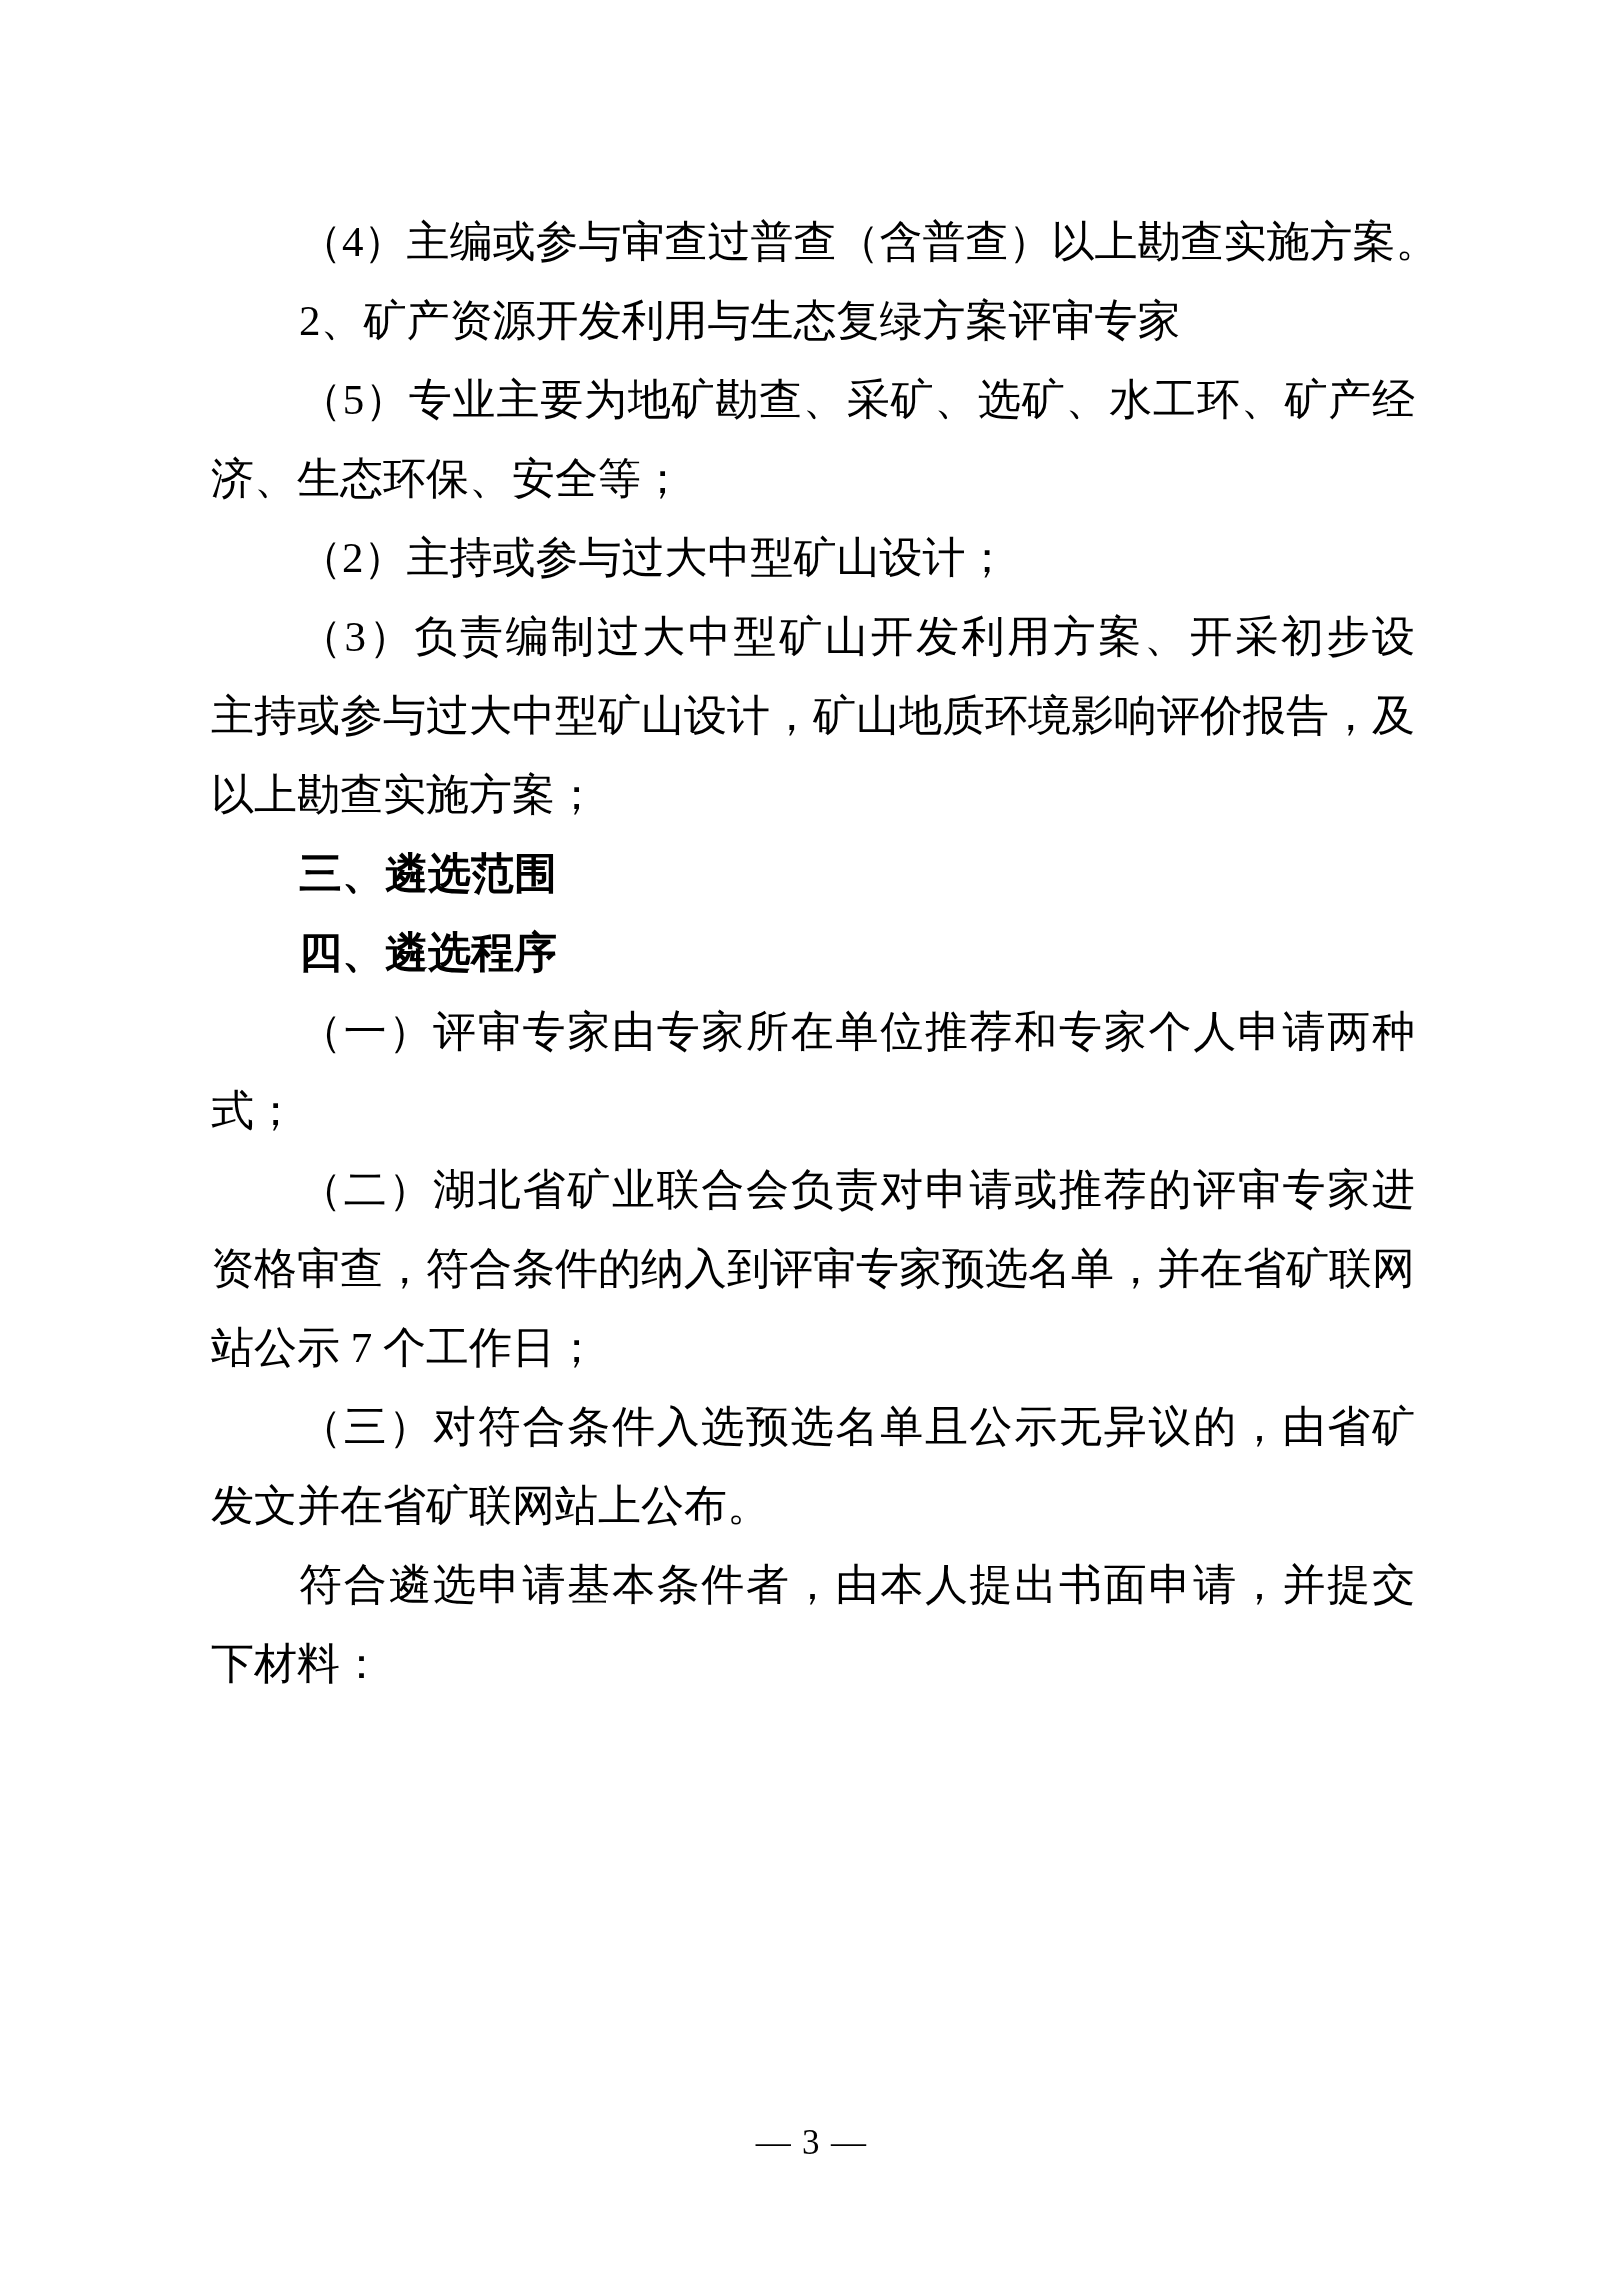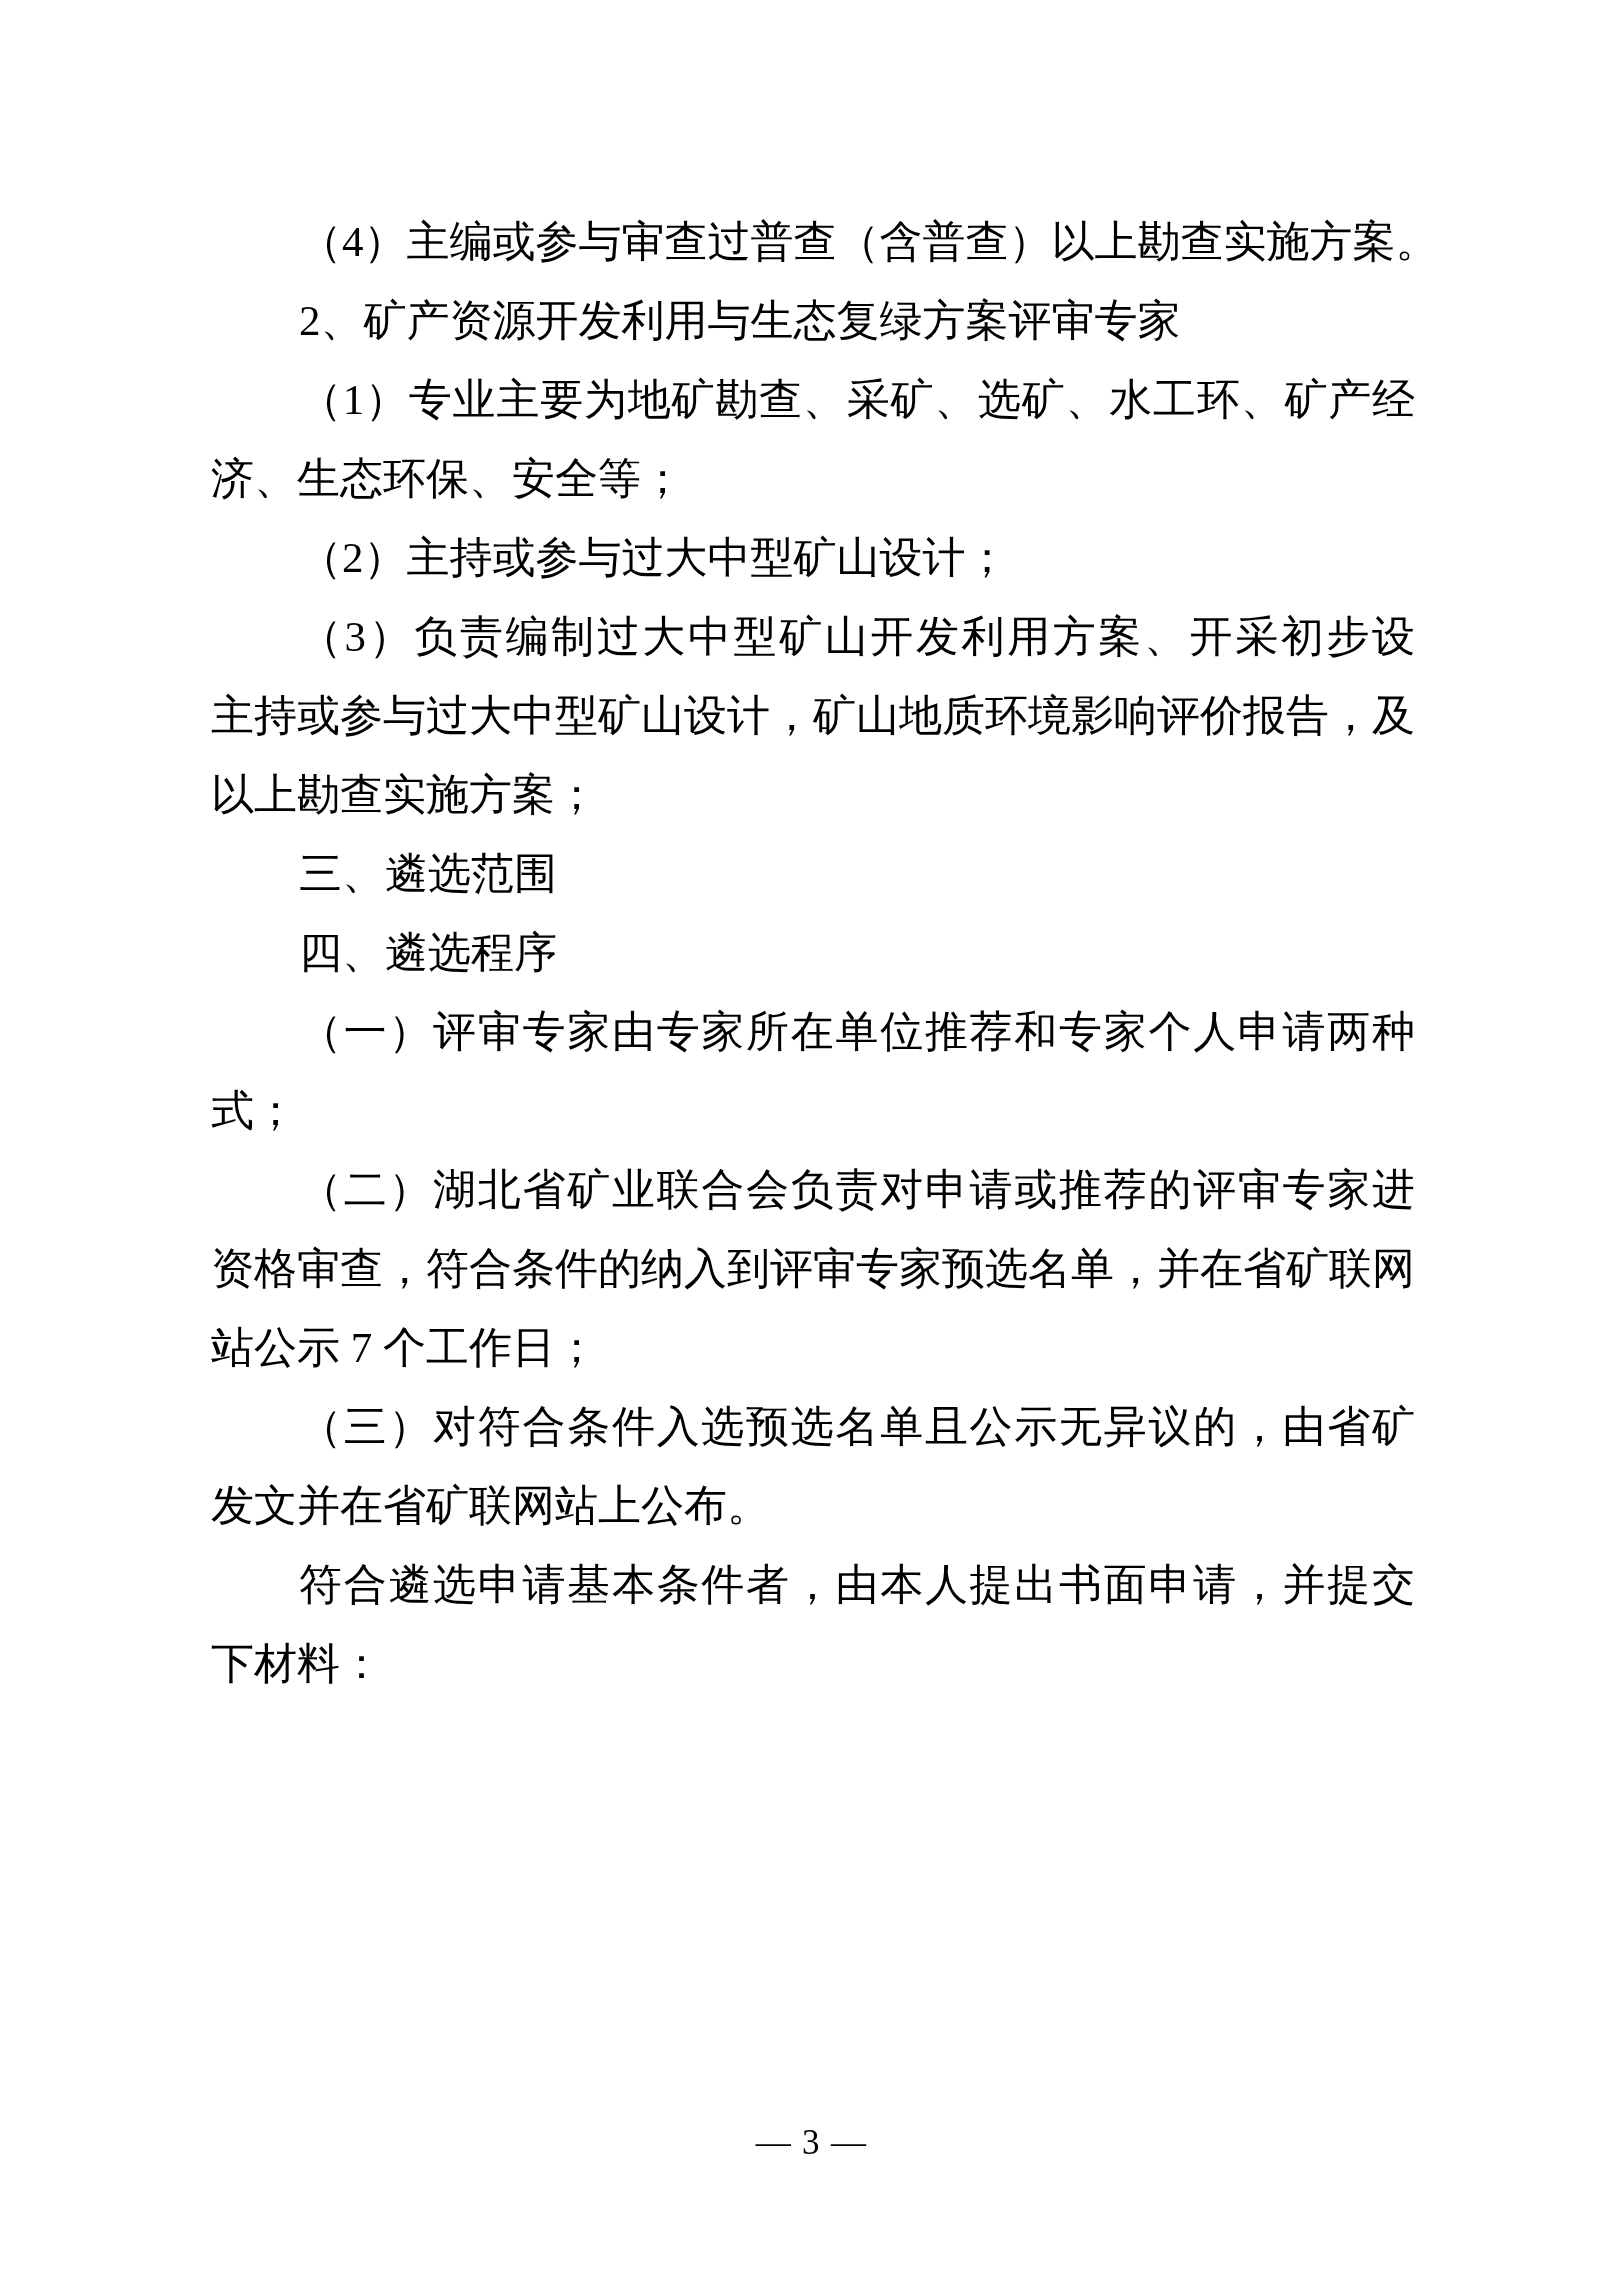--- a/index.html
+++ b/index.html
@@ -32,41 +32,41 @@
   }
   .ln.justify {
     white-space: normal;
     text-align: justify;
     text-align-last: justify;
   }
   .ln.indent {
     padding-left: 88px;
   }
   .ln.bold {
-    font-weight: normal;
+    font-weight: bold;
   }
   .footer-pagenum {
     position: absolute;
     left: 0;
     top: 2121px;
     width: 100%;
     text-align: center;
     font-size: 35px;
     line-height: 43px;
     letter-spacing: 1.3px;
   }
 </style>
 </head>
 <body>
 
 <div class="page">
   <div class="body-text">
     <div class="ln indent">（4）主编或参与审查过普查（含普查）以上勘查实施方案。</div>
     <div class="ln indent">2、矿产资源开发利用与生态复绿方案评审专家</div>
-    <div class="ln indent justify">（1）专业主要为地矿勘查、采矿、选矿、水工环、矿产经</div>
+    <div class="ln indent justify">（5）专业主要为地矿勘查、采矿、选矿、水工环、矿产经</div>
     <div class="ln">济、生态环保、安全等；</div>
     <div class="ln indent">（2）主持或参与过大中型矿山设计；</div>
     <div class="ln indent justify">（3）负责编制过大中型矿山开发利用方案、开采初步设计，</div>
     <div class="ln justify">主持或参与过大中型矿山设计，矿山地质环境影响评价报告，及矿</div>
     <div class="ln">以上勘查实施方案；</div>
     <div class="ln indent bold">三、遴选范围</div>
     <div class="ln indent bold">四、遴选程序</div>
     <div class="ln indent justify">（一）评审专家由专家所在单位推荐和专家个人申请两种方</div>
     <div class="ln">式；</div>
     <div class="ln indent justify">（二）湖北省矿业联合会负责对申请或推荐的评审专家进行</div>

